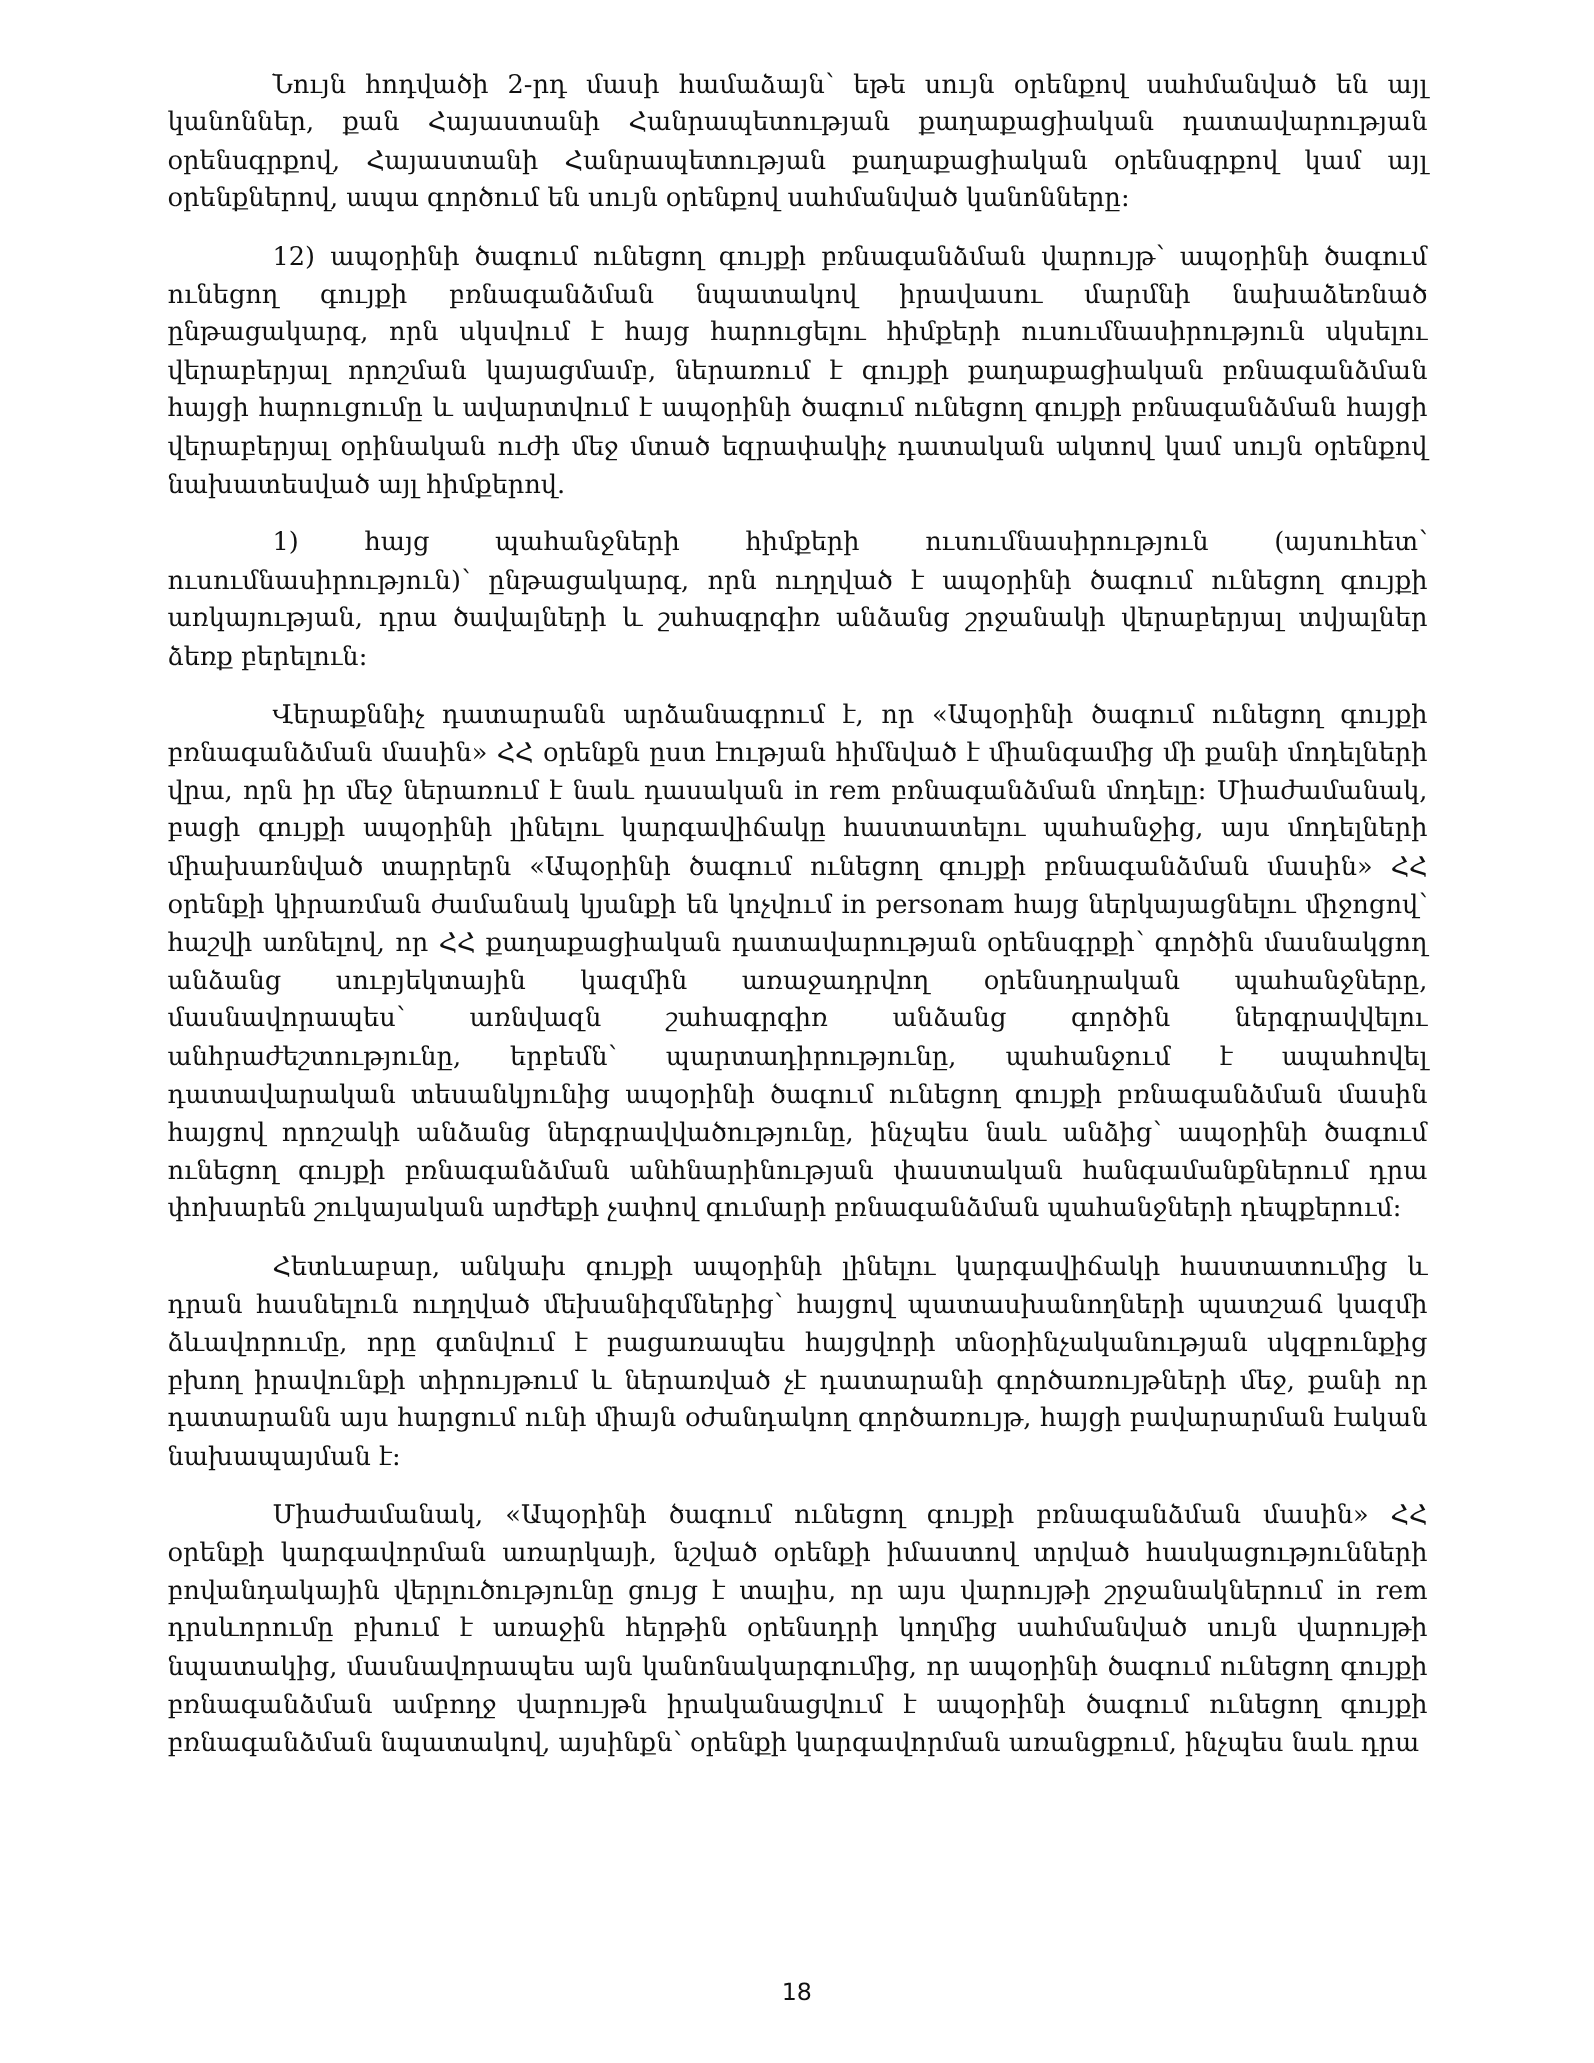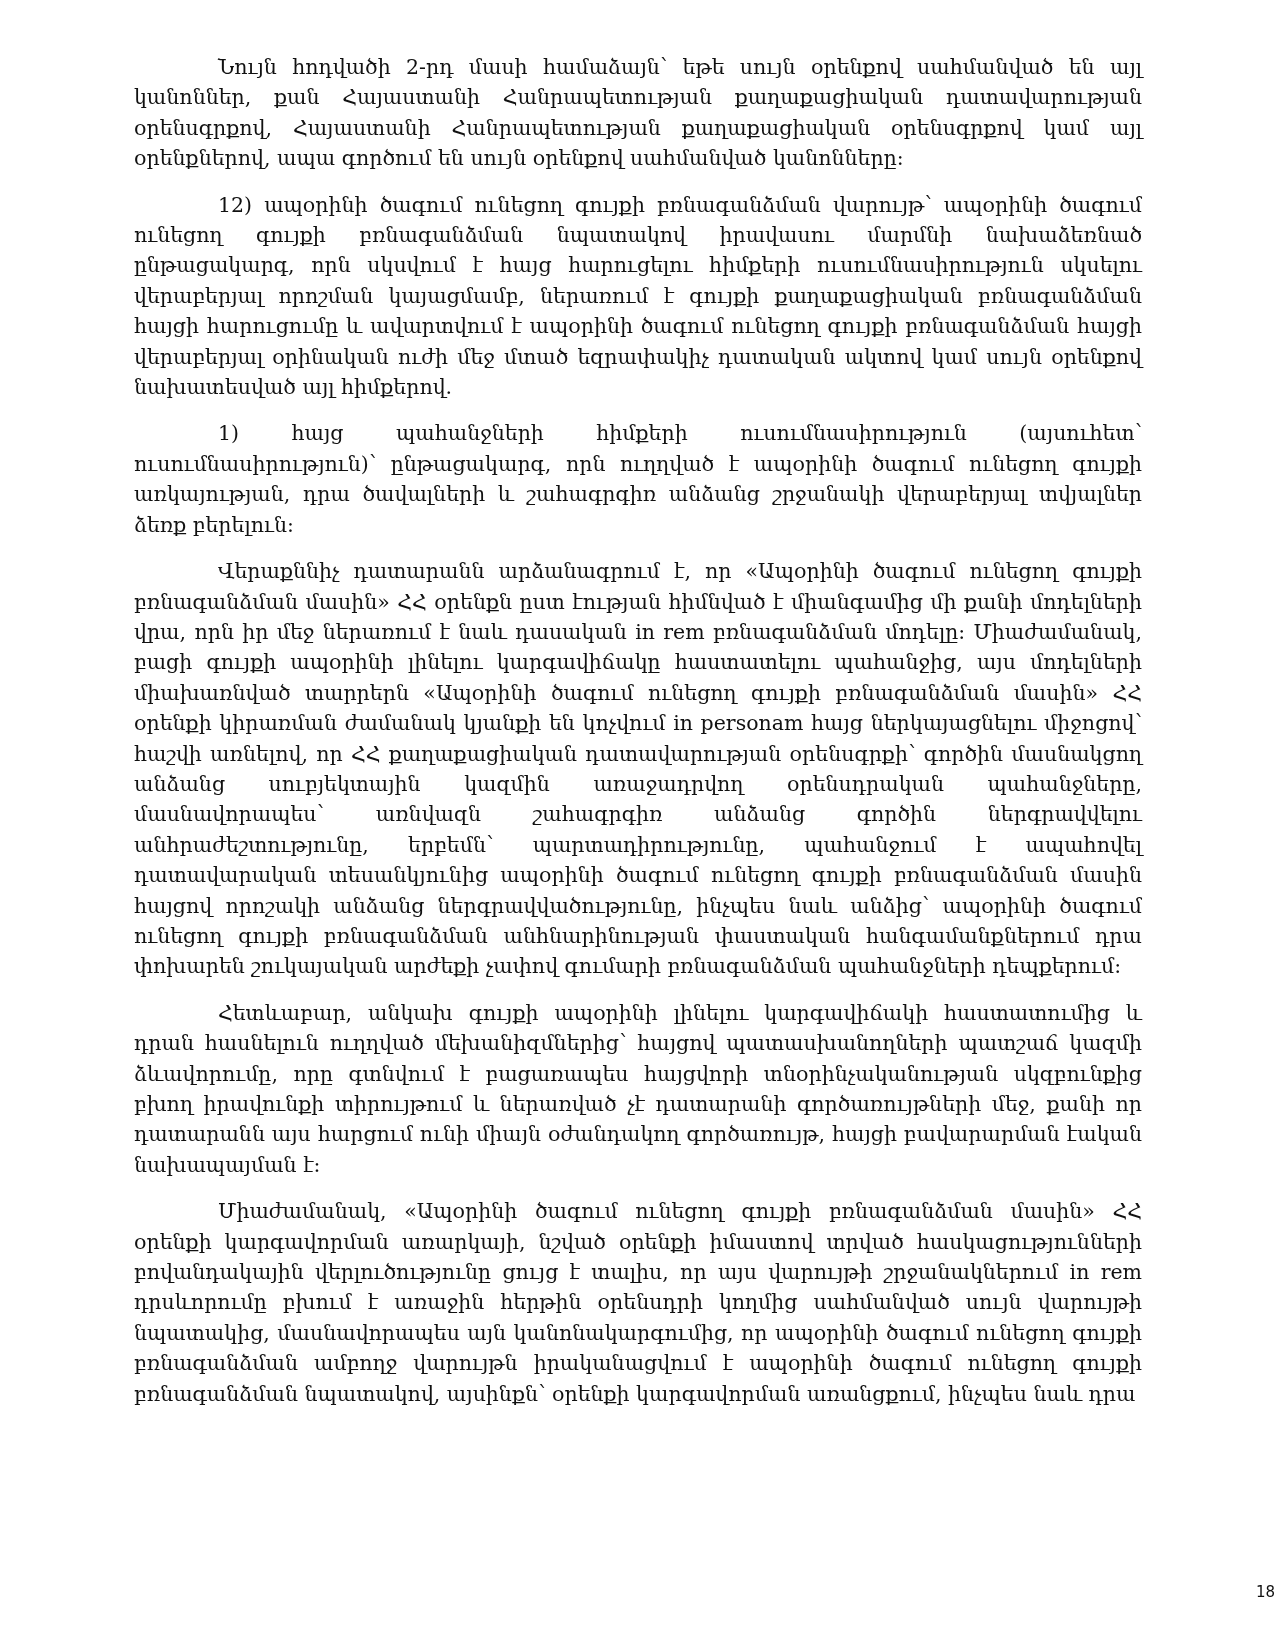--- a/index.html
+++ b/index.html
@@ -7,22 +7,22 @@
   .page {
     position: absolute; left: 118px; top: 36px; width: 1040px;
     font-family: "DejaVu Serif", serif;
     font-size: 20.5px; line-height: 30.4px; color: #111;
     text-align: justify;
   }
   .para { margin: 16px; text-indent: 84px; }
   .para b { font-weight: normal; }
   .page-number {
     position: absolute; left: 0; width: 1275px; top: 1583px;
-    text-align: right; font-family: "DejaVu Sans", sans-serif;
-    font-size: 15px; color: #111;
+    text-align: center; font-family: "DejaVu Sans", sans-serif;
+    font-size: 19px; color: #111;
   }
 </style>
 </head>
 <body>
 
 <div class="page" id="doc">
     <p class="para"><span>Նույն հոդվածի 2-րդ մասի համաձայն՝ եթե սույն օրենքով սահմանված են այլ կանոններ, քան Հայաստանի Հանրապետության քաղաքացիական դատավարության օրենսգրքով, Հայաստանի Հանրապետության քաղաքացիական օրենսգրքով կամ այլ օրենքներով, ապա գործում են սույն օրենքով սահմանված կանոնները:</span></p>
     <p class="para"><span>12) </span><b>ապօրինի ծագում ունեցող գույքի բռնագանձման վարույթ</b><span>՝ ապօրինի ծագում ունեցող </span><b>գույքի բռնագանձման նպատակով</b><span> իրավասու մարմնի նախաձեռնած ընթացակարգ, որն սկսվում է հայց հարուցելու հիմքերի ուսումնասիրություն սկսելու վերաբերյալ որոշման կայացմամբ, ներառում է </span><b>գույքի քաղաքացիական բռնագանձման հայցի հարուցումը</b><span> և ավարտվում է ապօրինի ծագում ունեցող գույքի բռնագանձման հայցի վերաբերյալ օրինական ուժի մեջ մտած եզրափակիչ դատական ակտով կամ սույն օրենքով նախատեսված այլ հիմքերով.</span></p>
     <p class="para"><span>1) </span><b>հայց պահանջների հիմքերի ուսումնասիրություն</b><span> (այսուհետ՝ ուսումնասիրություն)՝ ընթացակարգ, որն ուղղված է ապօրինի ծագում ունեցող գույքի առկայության, դրա ծավալների և շահագրգիռ անձանց շրջանակի վերաբերյալ տվյալներ ձեռք բերելուն:</span></p>
     <p class="para"><span>Վերաքննիչ դատարանն արձանագրում է, որ «Ապօրինի ծագում ունեցող գույքի բռնագանձման մասին» ՀՀ օրենքն ըստ էության հիմնված է միանգամից մի քանի մոդելների վրա, որն իր մեջ ներառում է նաև դասական in rem բռնագանձման մոդելը: Միաժամանակ, բացի գույքի ապօրինի լինելու կարգավիճակը հաստատելու պահանջից, այս մոդելների միախառնված տարրերն «Ապօրինի ծագում ունեցող գույքի բռնագանձման մասին» ՀՀ օրենքի կիրառման ժամանակ կյանքի են կոչվում in personam հայց ներկայացնելու միջոցով՝ հաշվի առնելով, որ ՀՀ քաղաքացիական դատավարության օրենսգրքի՝ գործին մասնակցող անձանց սուբյեկտային կազմին առաջադրվող օրենսդրական պահանջները, մասնավորապես՝ առնվազն շահագրգիռ անձանց գործին ներգրավվելու անհրաժեշտությունը, երբեմն՝ պարտադիրությունը, պահանջում է ապահովել դատավարական տեսանկյունից ապօրինի ծագում ունեցող գույքի բռնագանձման մասին հայցով որոշակի անձանց ներգրավվածությունը, ինչպես նաև անձից՝ ապօրինի ծագում ունեցող գույքի բռնագանձման անհնարինության փաստական հանգամանքներում դրա փոխարեն շուկայական արժեքի չափով գումարի բռնագանձման պահանջների դեպքերում:</span></p>

